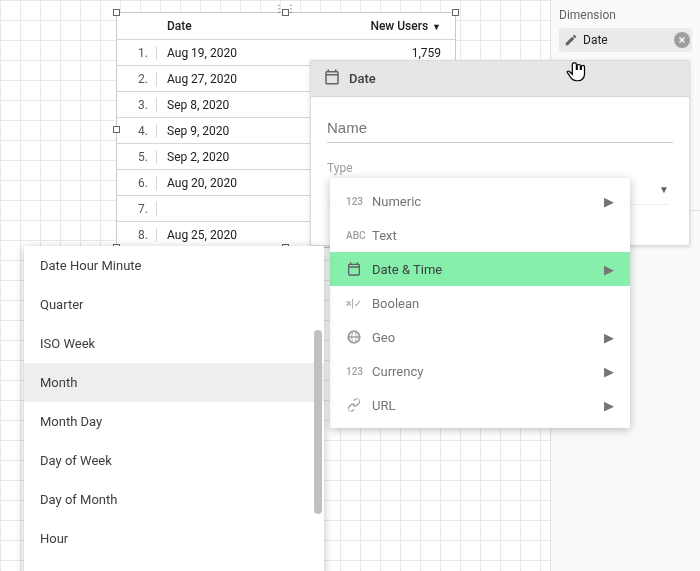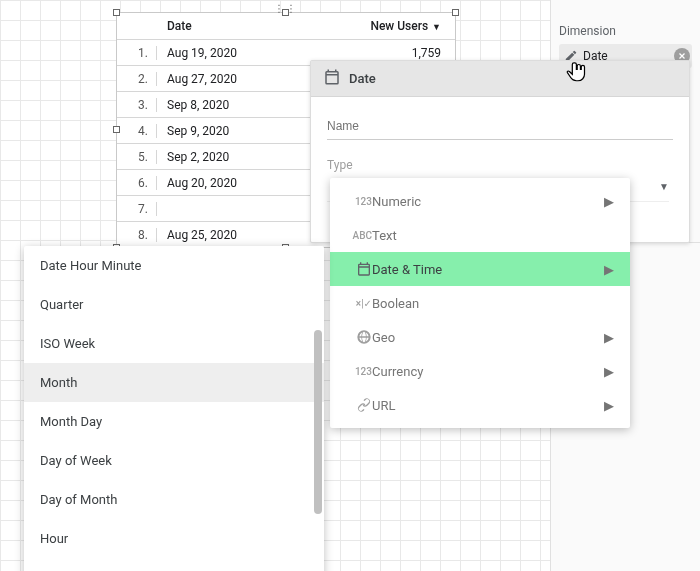--- a/index.html
+++ b/index.html
@@ -20,21 +20,21 @@
       linear-gradient(90deg, #e8e8e8 1px, transparent 1px);
     background-size: 20px 20px;
   }
   .right-panel {
     position: absolute;
     left: 550px; top: 0; width: 150px; height: 571px;
     background: #fafafa;
     border-left: 1px solid #e0e0e0;
   }
   .right-panel-inner {
-    padding: 24px 8px;
+    padding: 8px 8px;
   }
   .dim-label {
     font-size: 12px;
     color: #5f6368;
     margin-bottom: 6px;
   }
   .dim-chip {
     background: #eaeaea;
     border-radius: 3px;
     height: 24px;
@@ -142,21 +142,20 @@
   }
   .type-item {
     display:flex;align-items:center;
     height:34px;padding:0 16px;
     cursor:pointer;
   }
   .type-item.selected { background:#86efac;color:#3c4043; }
   .type-item .ti-icon {
     width:26px;display:flex;align-items:center;
     font-size:11px;
-    justify-content:flex-end;
   }
   .type-item .ti-icon svg { width:16px;height:16px;fill:#9e9e9e; }
   .type-item.selected .ti-icon svg { fill:#5f6368; }
   .type-item .ti-label { flex:1; }
   .type-item .ti-arrow { width:10px;color:#757575; }
 
   
   .field-editor {
     position:absolute;
     left:310px; top:60px; width:380px;
@@ -172,21 +171,21 @@
     padding:0 12px;
     font-size:13px;font-weight:500;color:#3c4043;
     border-bottom:1px solid #d6d6d6;
     gap:8px;
   }
   .fe-header svg { width:18px;height:18px;fill:#5f6368 }
   .fe-body { padding:16px 16px 40px 16px; }
   .fe-name-input {
     width:100%;
     border:none;border-bottom:1px solid #ccc;
-    font-size:12px;
+    font-size:15px;
     padding:6px 0;
     background:transparent;
     outline:none;
   }
   .fe-type-label {
     font-size:12px;color:#9e9e9e;margin-top:18px;
   }
   .fe-type-select {
     display:flex;align-items:center;justify-content:flex-end;
     height:30px;

